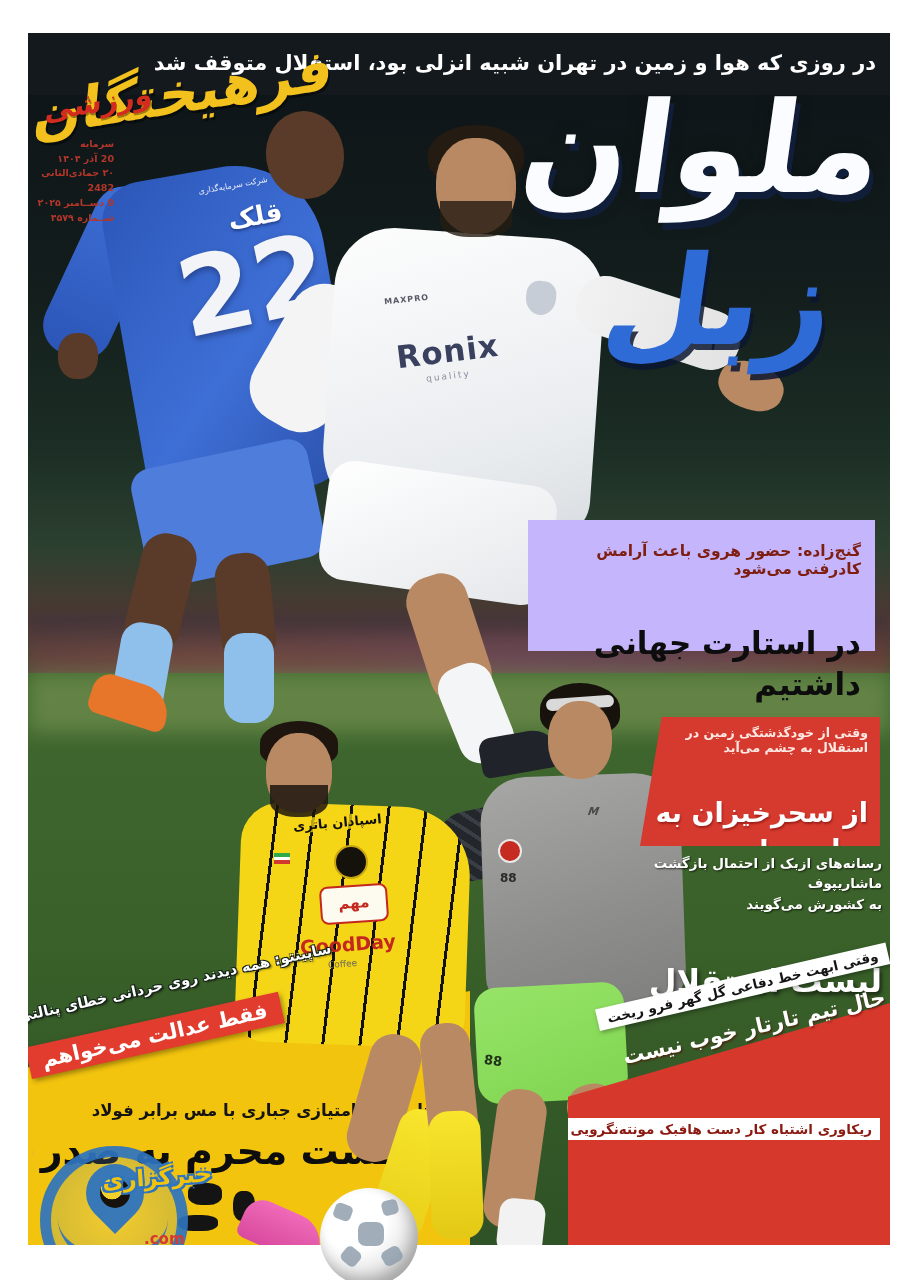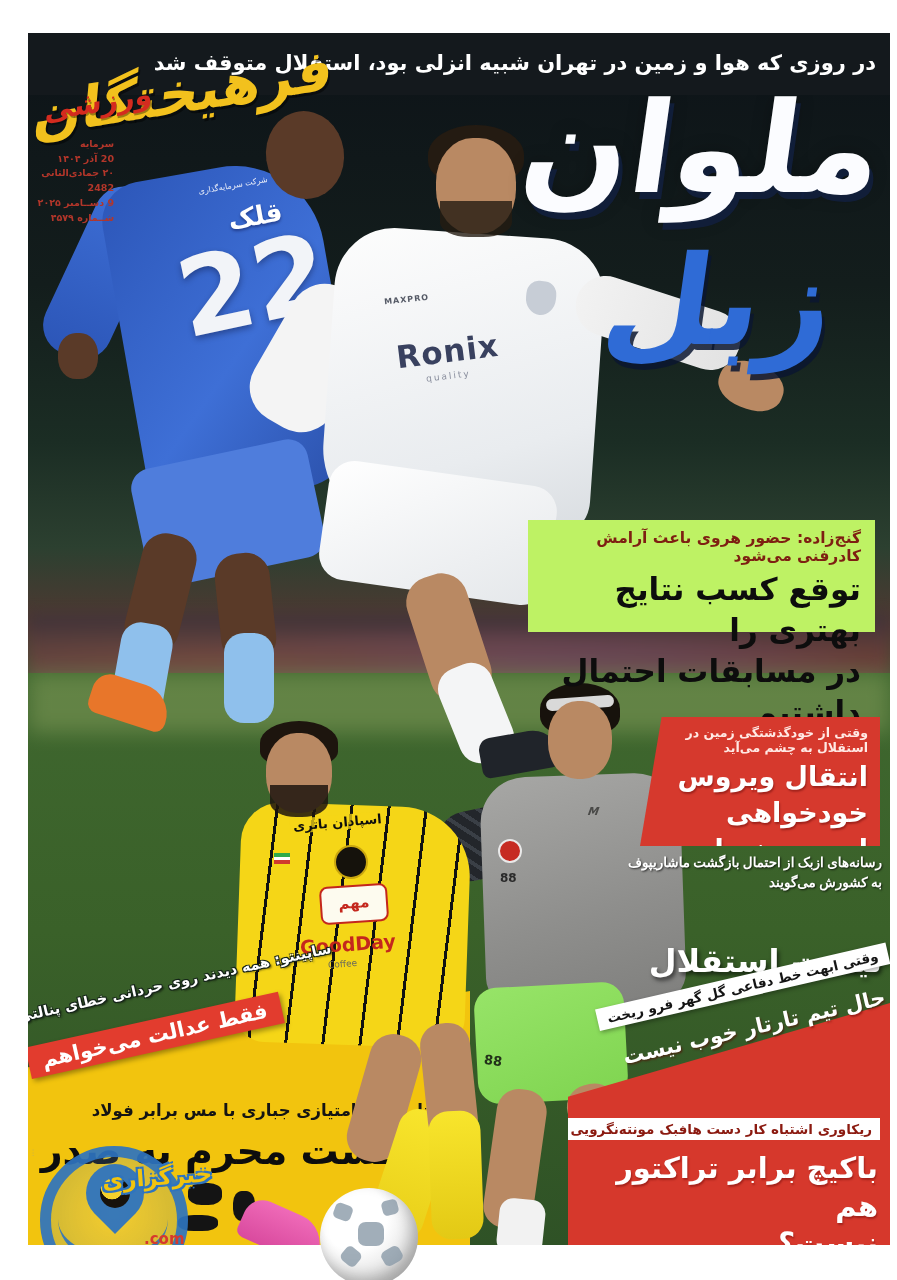--- a/index.html
+++ b/index.html
@@ -114,32 +114,32 @@
   .masthead-edition{left:16px;top:52px;z-index:6;font-size:29px;font-weight:900;color:#d42b1f;
     transform:rotate(-9deg) skewX(-10deg);text-shadow:1px 2px 0 rgba(0,0,0,.35);}
   .dateblock{left:2px;top:104px;width:84px;z-index:5;color:#b3362a;font-size:9.5px;font-weight:700;
     text-align:right;line-height:1.55;}
 
   .hl1{right:8px;top:42px;z-index:3;font-size:126px;font-weight:900;color:#fbfcff;white-space:nowrap;
     transform:skewX(-8deg);text-shadow:5px 7px 0 rgba(18,32,64,.85),0 0 18px rgba(0,0,0,.25);}
   .hl2{right:56px;top:196px;z-index:3;font-size:124px;font-weight:900;color:#2f6bd6;white-space:nowrap;
     transform:skewX(-8deg);text-shadow:4px 6px 0 rgba(10,22,48,.85);}
 
-  .box-yellow{left:500px;top:487px;width:347px;height:112px;background:#bef264;z-index:4;
-    padding:9px 14px 0 10px;box-sizing:border-box;text-align:right;}
+  .box-yellow{left:500px;top:487px;width:347px;height:131px;background:#c4b5fd;z-index:4;
+    padding:22px 14px 0 10px;box-sizing:border-box;text-align:right;}
   .box-yellow .kick{color:#7e1f12;font-size:15.5px;font-weight:700;margin-bottom:4px;}
   .box-yellow .hl{color:#0d0d0d;font-size:31px;font-weight:900;line-height:1.32;}
 
   .box-red{left:612px;top:684px;width:240px;height:129px;background:#d6392d;z-index:4;
     clip-path:polygon(9% 0,100% 0,100% 100%,0 100%);padding:8px 12px 0 8px;box-sizing:border-box;text-align:right;}
   .box-red .kick{color:#ffe9e4;font-size:12.5px;font-weight:700;margin-bottom:4px;}
   .box-red .hl{color:#fff;font-size:27px;font-weight:900;line-height:1.35;text-shadow:1px 2px 2px rgba(80,0,0,.4);}
 
   .blk-mash{left:560px;top:820px;width:294px;z-index:4;text-align:right;}
-  .blk-mash .kick{color:#fff;font-size:13.5px;font-weight:700;line-height:1.5;text-shadow:1px 1px 2px rgba(0,0,0,.7);font-family:Liberation Serif, serif;}
+  .blk-mash .kick{color:#fff;font-size:13.5px;font-weight:700;line-height:1.5;text-shadow:1px 1px 2px rgba(0,0,0,.7);}
   .blk-mash .hl{color:#fff;font-size:32px;font-weight:900;line-height:1.3;margin-top:6px;text-shadow:2px 3px 4px rgba(0,0,0,.6);}
 
   .sap-kick{left:0px;top:974px;width:312px;z-index:4;transform:rotate(-12.5deg);transform-origin:left bottom;
     color:#fff;font-size:14.5px;font-weight:700;text-align:center;white-space:nowrap;
     text-shadow:-1px -1px 0 #15231a,1px -1px 0 #15231a,-1px 1px 0 #15231a,1px 1px 0 #15231a,2px 2px 2px rgba(0,0,0,.5);}
   .sap-strip{left:4px;top:1014px;z-index:4;transform:rotate(-12.5deg);transform-origin:left bottom;
     background:#e23c2e;color:#fff;font-size:21px;font-weight:900;padding:4px 14px;white-space:nowrap;
     box-shadow:2px 3px 5px rgba(0,0,0,.35);}
 
   .blk-moh{left:10px;top:1068px;width:414px;z-index:4;text-align:right;}
@@ -183,24 +183,20 @@
 <div class="page">
   <div class="montage">
 
     <div class="abs bg-top"></div>
     <div class="abs bg-stands"></div>
     <div class="abs bg-pitch"></div>
     <div class="abs bg-pitch-glow"></div>
     <div class="abs yellow-zone"></div>
     <div class="abs red-zone">
       <div class="bak-kick rtl">ریکاوری اشتباه کار دست هافبک مونته‌نگرویی داد</div>
-      <div class="bak-hl rtl">
-        <span>باکیچ برابر تراکتور هم</span><br>
-        <span>نیست؟</span>
-      </div>
     </div>
 
     <div class="abs player p1-arm-l"></div>
     <div class="abs player p1-hand skin-dark"></div>
     <div class="abs player p1-torso"></div>
     <div class="abs player p1-head skin-dark"></div>
     <div class="abs player p1-shorts"></div>
     <div class="abs player p1-leg1 skin-dark"></div>
     <div class="abs player p1-sock1"></div>
     <div class="abs player p1-boot"></div>
@@ -271,29 +267,29 @@
       <div>9 دســامبر ۲۰۲۵</div>
       <div>شــماره ۴۵۷۹</div>
     </div>
 
     <div class="abs hl1 rtl">ملوان</div>
     <div class="abs hl2 rtl">زبل</div>
 
     <div class="abs box-yellow rtl">
       <div class="kick">گنج‌زاده: حضور هروی باعث آرامش کادرفنی می‌شود</div>
       <div class="hl">
-        <span>توقع کسب نتایج بهتری را</span><br>
-        <span>در مسابقات احتمال داشتیم</span>
+        <br>
+        <span>در استارت جهانی داشتیم</span>
       </div>
     </div>
 
     <div class="abs box-red rtl">
       <div class="kick">وقتی از خودگذشتگی زمین در استقلال به چشم می‌آید</div>
       <div class="hl">
-        <span>انتقال ویروس خودخواهی</span><br>
+        <br>
         <span>از سحرخیزان به سایرین!</span>
       </div>
     </div>
 
     <div class="abs blk-mash rtl">
       <div class="kick">
         <span>رسانه‌های ازبک از احتمال بازگشت ماشاریپوف</span><br>
         <span>به کشورش می‌گویند</span>
       </div>
       <div class="hl">

